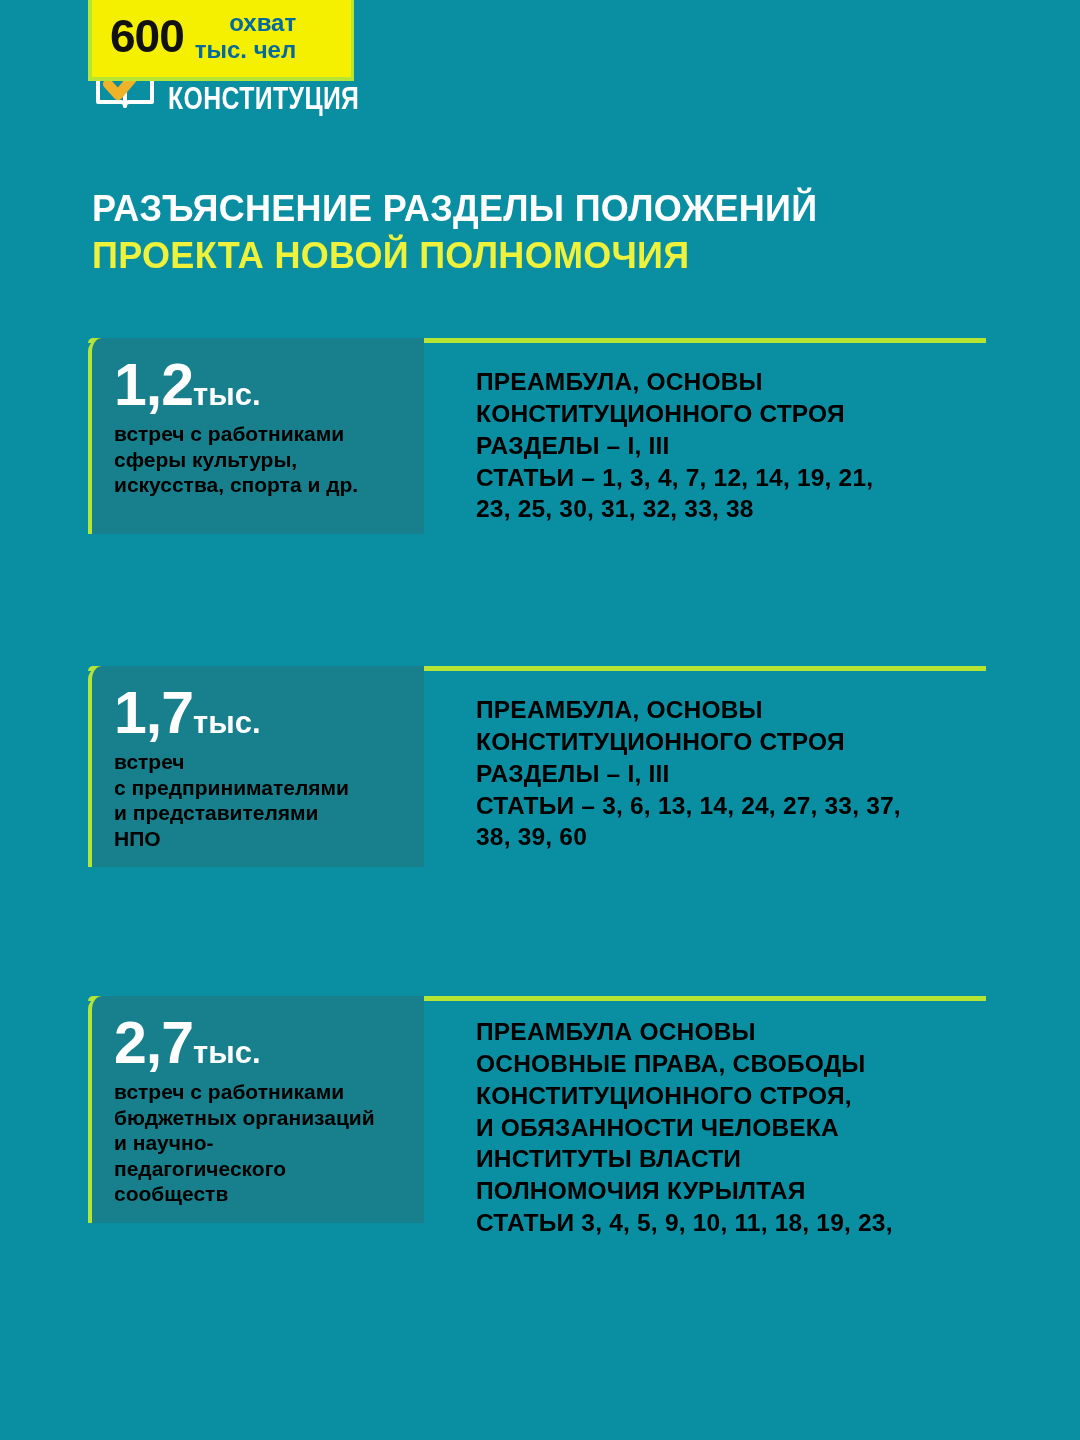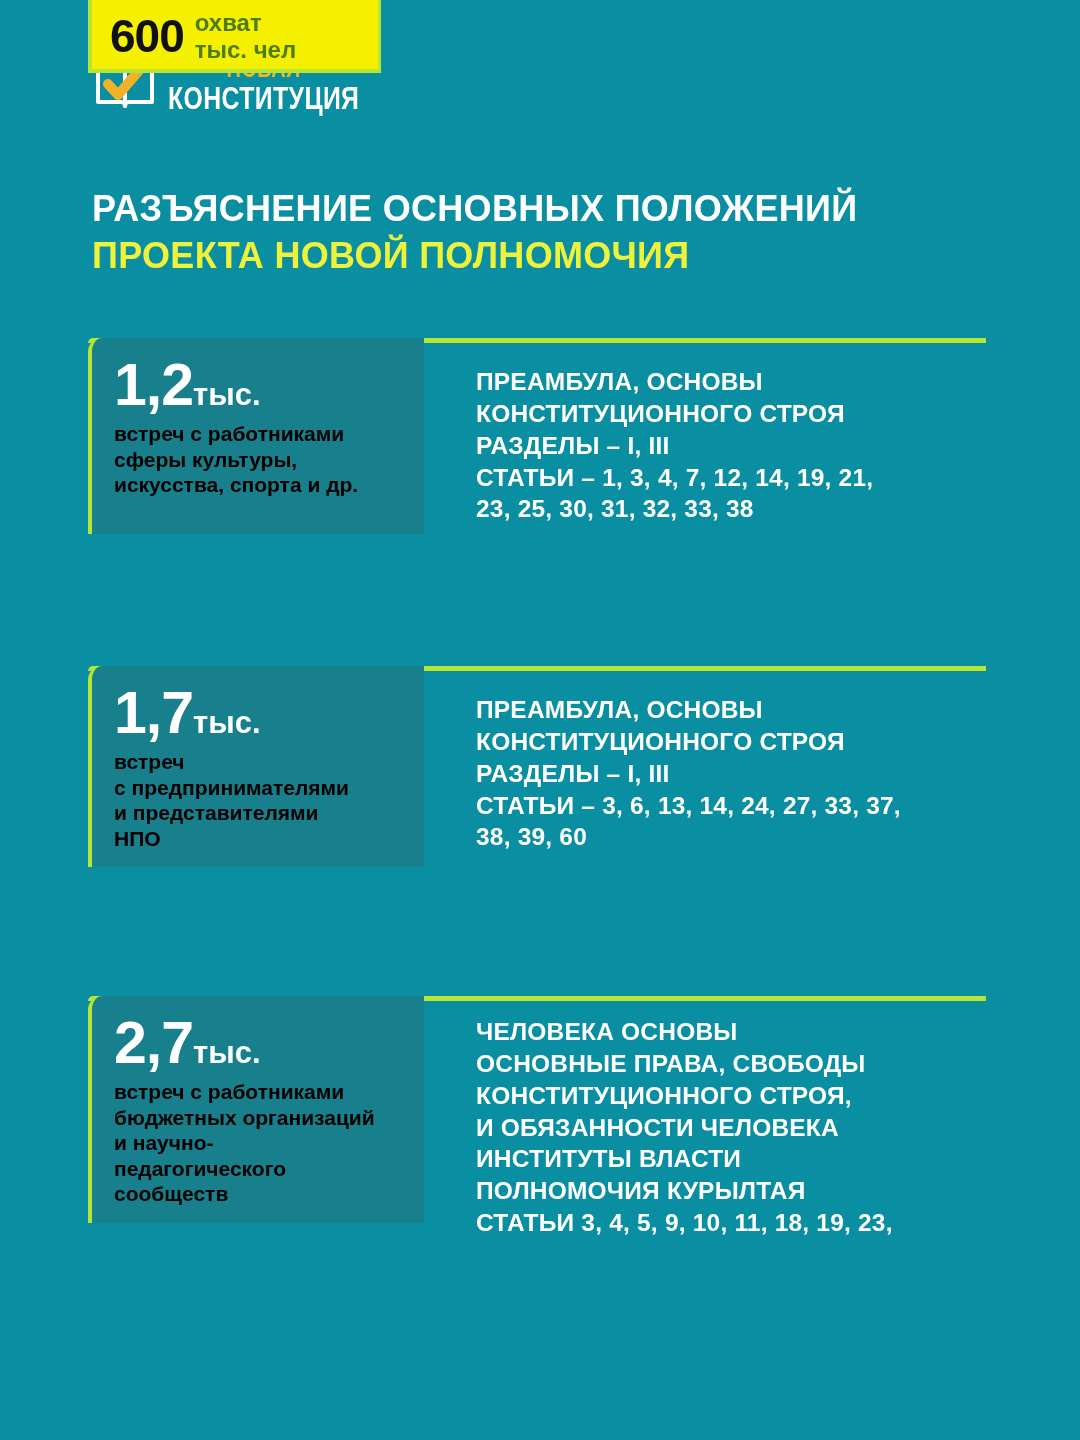--- a/index.html
+++ b/index.html
@@ -132,54 +132,55 @@
     font-weight:bold;
     color:#000000;
     line-height:1.22;
     margin-top:6px;
   }
 
   
   .reach-badge {
     position:absolute;
     left:88px;
-    width:293px;
+    width:266px;
     background:#f5f000;
     border-left:4px solid #b6e534;
     border-bottom:4px solid #b6e534;
     border-right:3px solid #b6e534;
     display:flex;
     align-items:center;
     gap:11px;
-    padding:9px 10px 6px 18px;
+    padding:9px 10px 14px 18px;
+    text-align:right;
   }
 
   .reach-number {
     font-size:46px;
     font-weight:bold;
     color:#111111;
     line-height:1.0;
     letter-spacing:-1px;
   }
   .reach-label {
     font-size:24px;
     font-weight:bold;
-    color:#4d7c0f;
+    color:#0369a1;
     line-height:1.13;
   }
 
   
   .articles {
     flex:1 1 auto;
     padding:28px 0 0 52px;
   }
   .articles-line {
     font-size:24.5px;
     font-weight:bold;
-    color:#ffffff;
+    color:#000000;
     line-height:1.30;
     letter-spacing:0.2px;
     white-space:nowrap;
   }
   #card-2 .articles { padding-top:20px; }
 </style>
 </head>
 <body>
 
 <div class="page">
@@ -192,21 +193,21 @@
         <path d="M16 32 L26 43 L50 15" fill="none" stroke="#f0b328" stroke-width="10" stroke-linecap="round" stroke-linejoin="round"></path>
       </svg>
     </span>
     <span class="logo-words">
       <span class="logo-line1">НОВАЯ</span>
       <span class="logo-line2">КОНСТИТУЦИЯ</span>
     </span>
   </div>
 
   <div class="headline">
-    <div class="headline-line white">РАЗЪЯСНЕНИЕ ОСНОВНЫХ ПОЛОЖЕНИЙ</div>
+    <div class="headline-line white">РАЗЪЯСНЕНИЕ РАЗДЕЛЫ ПОЛОЖЕНИЙ</div>
     <div class="headline-line yellow">ПРОЕКТА НОВОЙ ПОЛНОМОЧИЯ</div>
   </div>
 
   <div class="card" id="card-0">
     <div class="card-top-rule"></div>
     <div class="card-body">
       <div class="stat-panel">
         <div class="stat-number-row">
           <span class="stat-number">1,2</span>
           <span class="stat-unit">тыс.</span>
@@ -266,21 +267,21 @@
     <div class="card-body">
       <div class="stat-panel">
         <div class="stat-number-row">
           <span class="stat-number">2,7</span>
           <span class="stat-unit">тыс.</span>
         </div>
         <div class="stat-desc">встреч с работниками<br>бюджетных организаций<br>и научно-<br>педагогического<br>сообществ</div>
       </div>
       <div class="articles">
         <div class="articles-lines">
-            <div class="articles-line">ЧЕЛОВЕКА ОСНОВЫ</div>
+            <div class="articles-line">ПРЕАМБУЛА ОСНОВЫ</div>
             <div class="articles-line">ОСНОВНЫЕ ПРАВА, СВОБОДЫ</div>
             <div class="articles-line">КОНСТИТУЦИОННОГО СТРОЯ,</div>
             <div class="articles-line">И ОБЯЗАННОСТИ ЧЕЛОВЕКА</div>
             <div class="articles-line">ИНСТИТУТЫ ВЛАСТИ</div>
             <div class="articles-line">ПОЛНОМОЧИЯ КУРЫЛТАЯ</div>
             <div class="articles-line">СТАТЬИ 3, 4, 5, 9, 10, 11, 18, 19, 23,</div>
           </div>
       </div>
     </div>
   </div>

